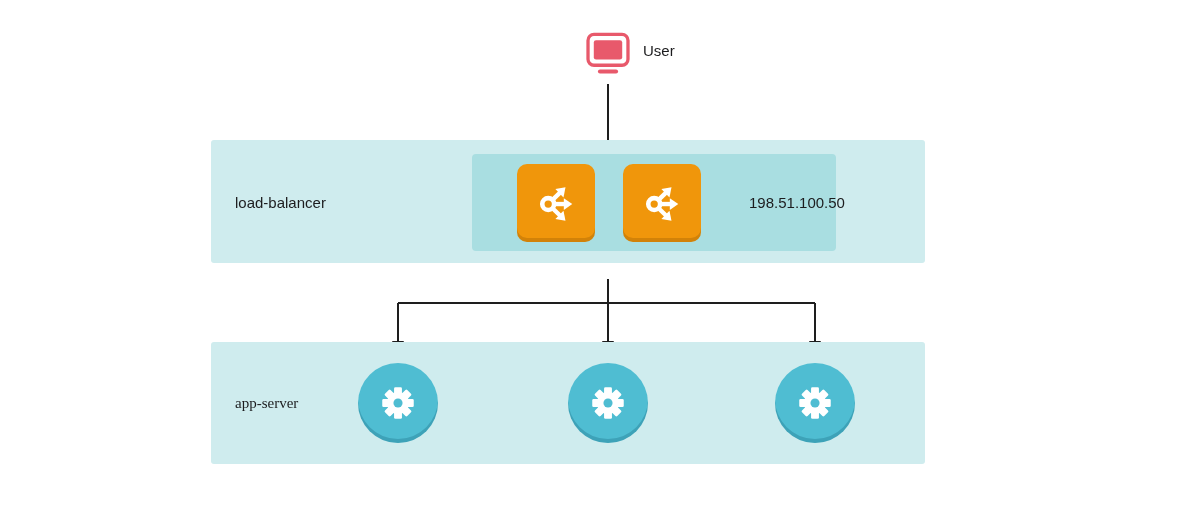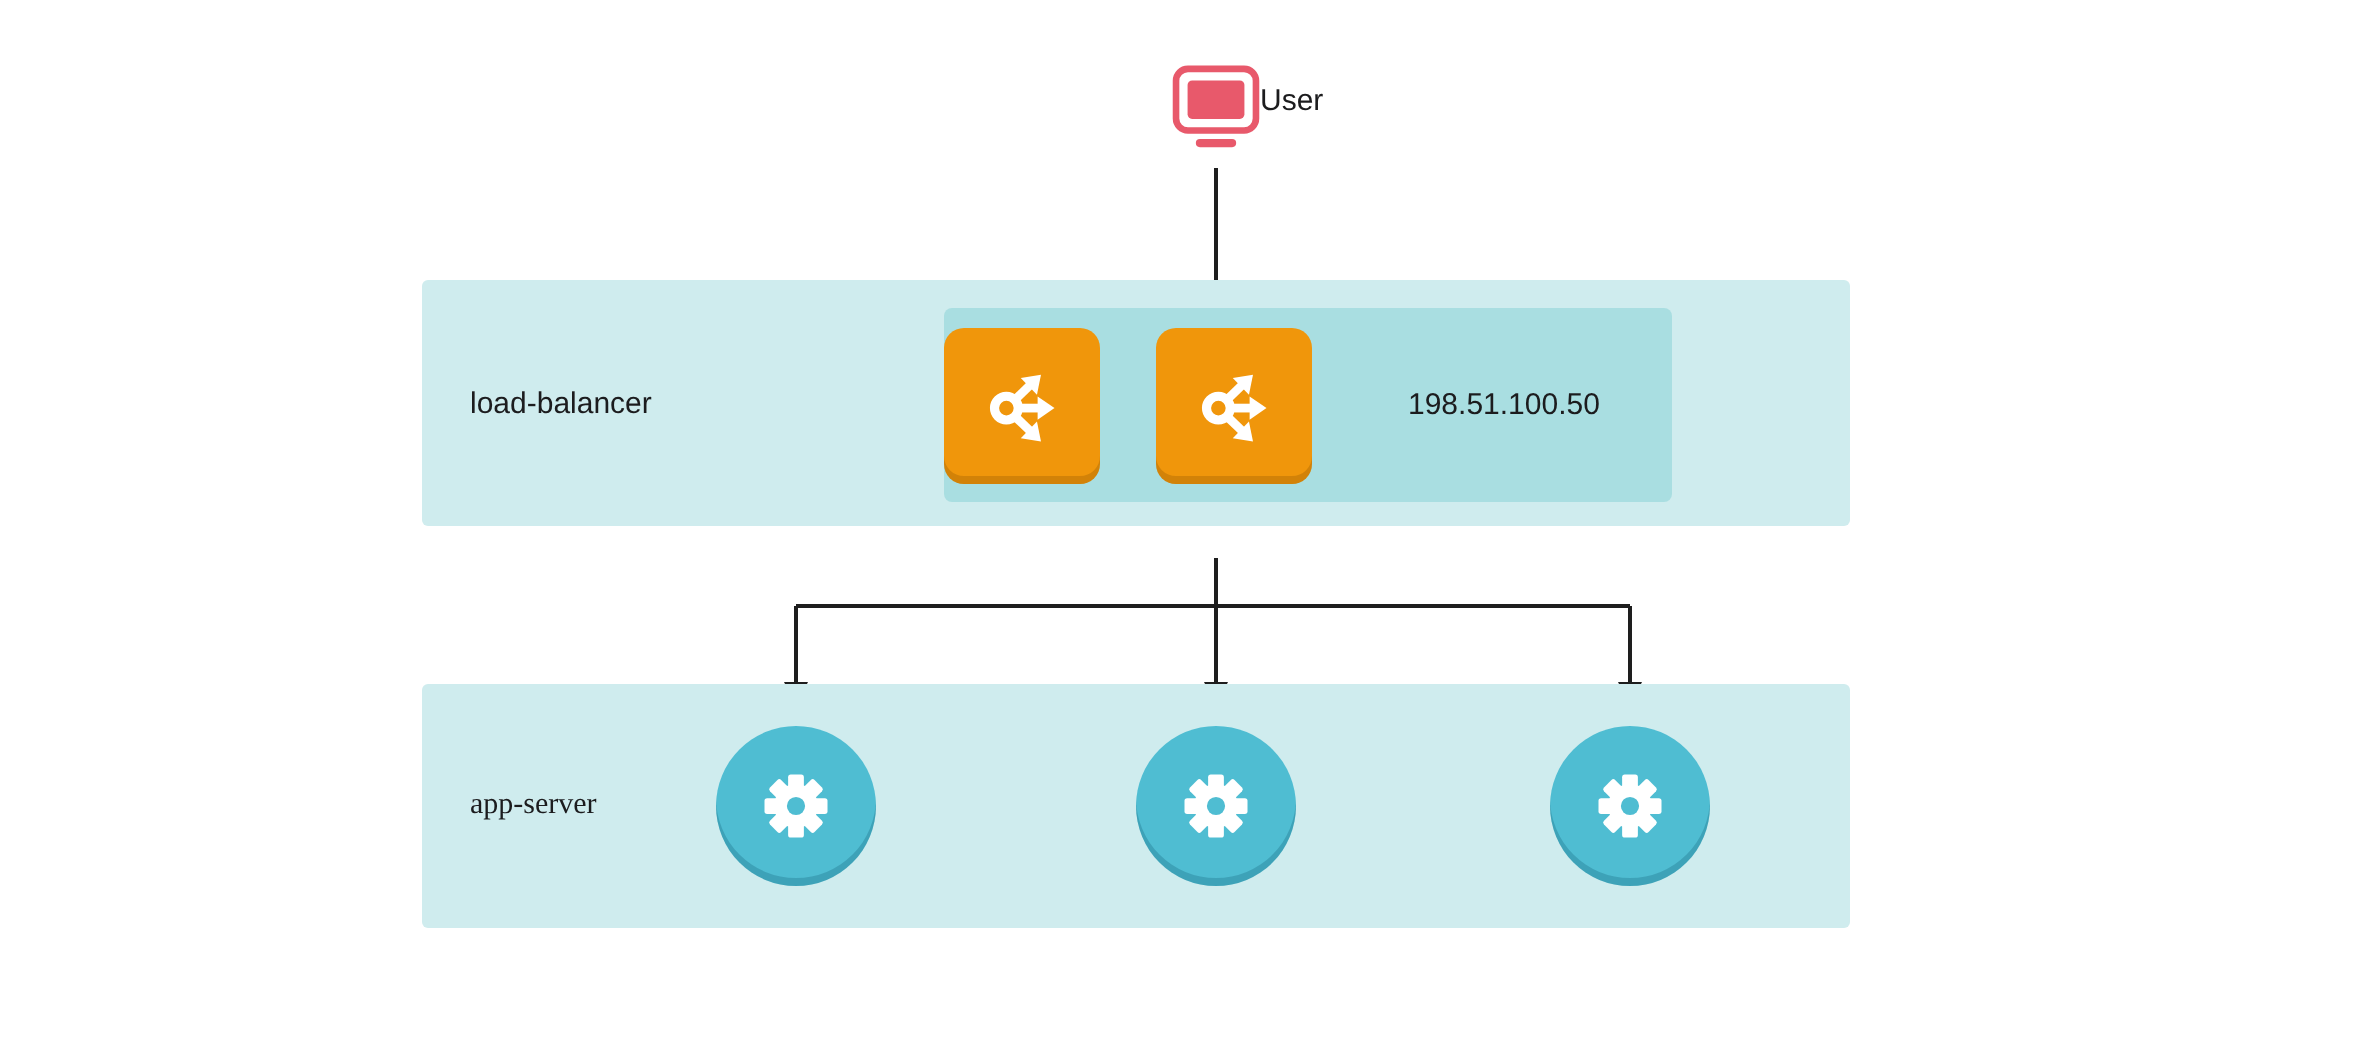--- a/index.html
+++ b/index.html
@@ -28,20 +28,21 @@
     top: 32px;
     display: flex;
     align-items: center;
   }
   .user-node svg.monitor {
     width: 44px;
     height: 43px;
     display: block;
   }
   .user-label {
+    margin-left: 13px;
     margin-top: -6px;
     font-size: 15px;
     color: var(--text, #1c1c1e);
   }
   
   .band {
     position: absolute;
     left: 211px;
     width: 714px;
     background: var(--band, #cfecee);
@@ -62,20 +63,21 @@
   .lb-inner {
     position: absolute;
     left: 261px;
     top: 14px;
     width: 364px;
     height: 97px;
     background: var(--inner-box, #a9dee1);
     border-radius: 4px;
     display: flex;
     align-items: center;
+    padding-left: 45px;
     box-sizing: border-box;
   }
   .lb-icon {
     width: 78px;
     height: 78px;
     border-radius: 10px;
     background: var(--lb-icon, #f0960b);
     box-shadow: inset 0 -4px 0 rgba(120, 70, 0, 0.25);
     display: flex;
     align-items: center;

